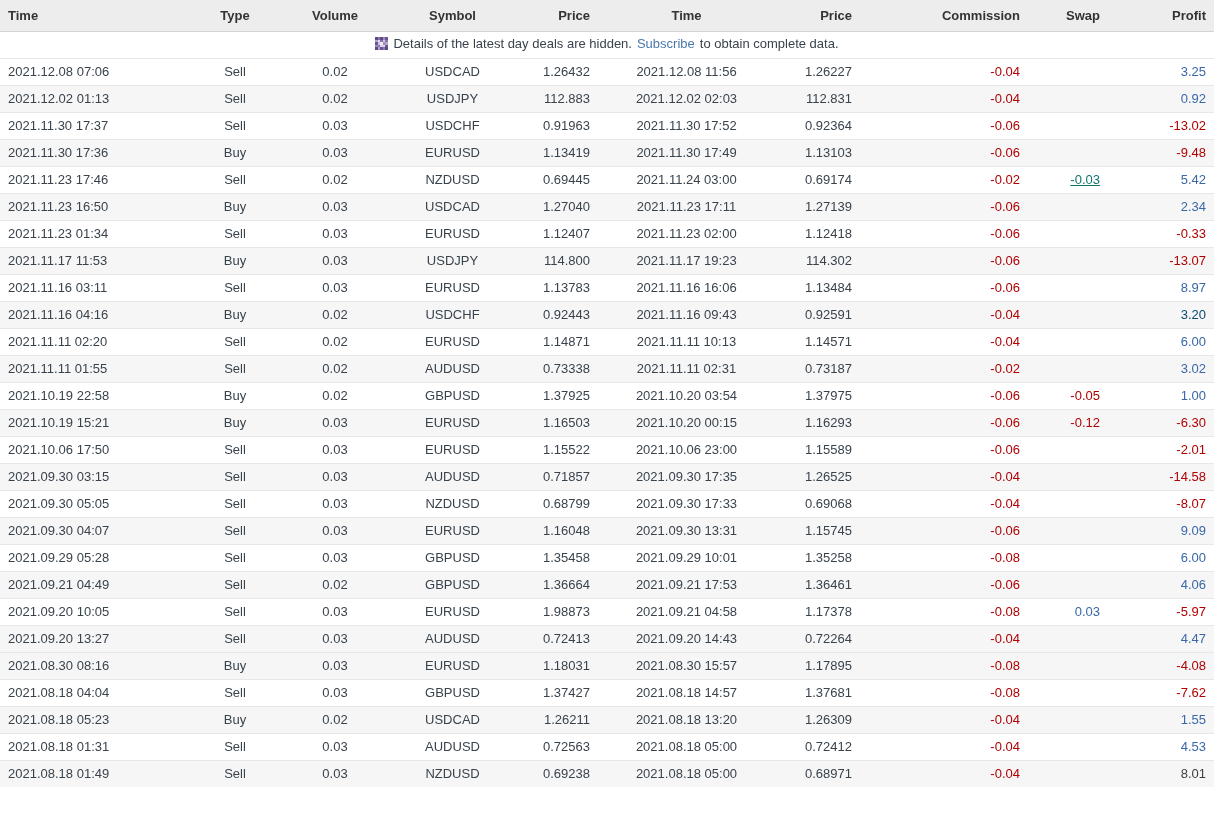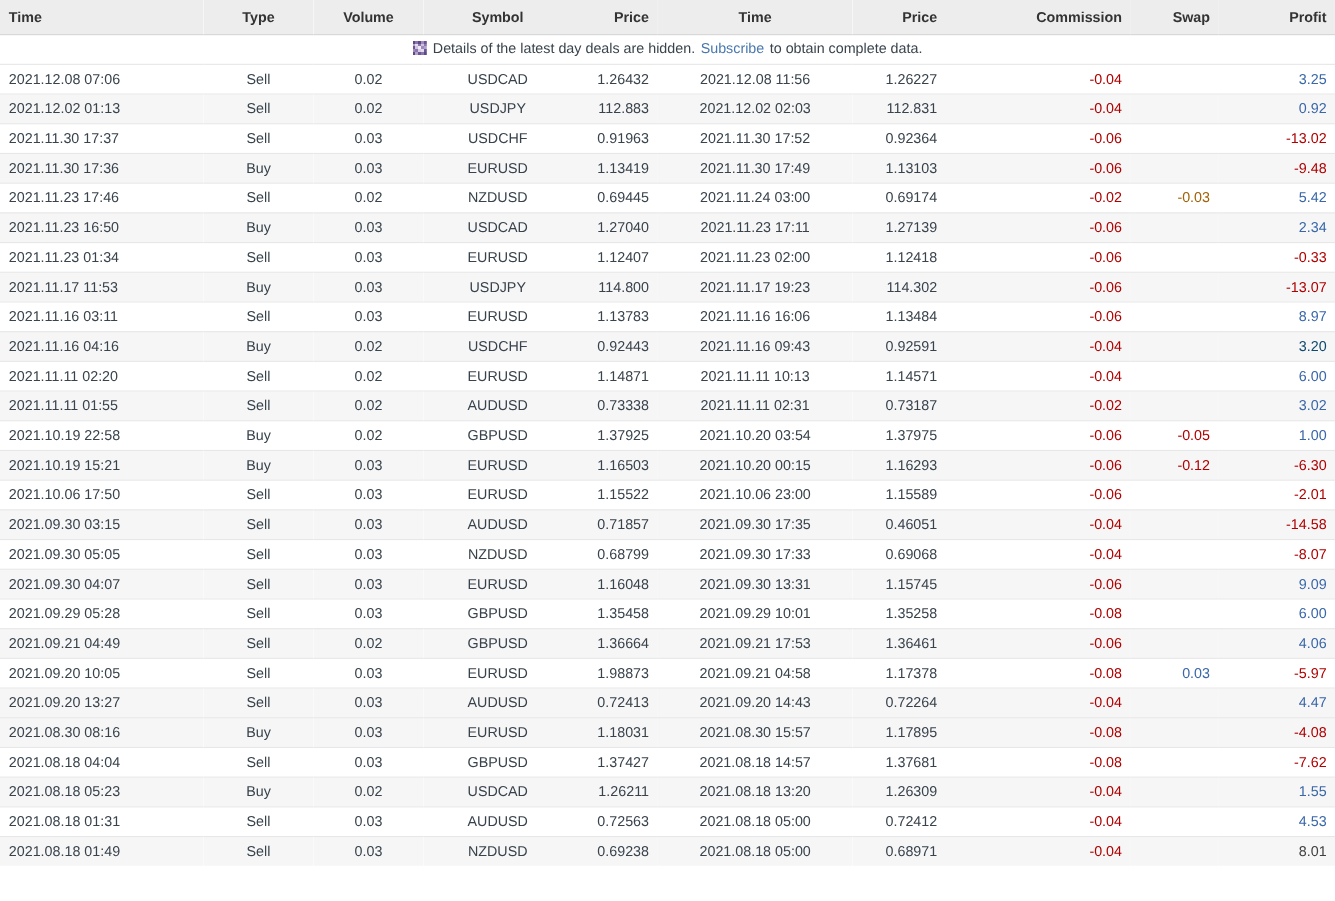--- a/index.html
+++ b/index.html
@@ -159,21 +159,21 @@
       </tr>
       <tr>
         <td class="c1 al-left">2021.11.23 17:46</td>
         <td class="c2 al-center">Sell</td>
         <td class="c3 al-center">0.02</td>
         <td class="c4 al-center">NZDUSD</td>
         <td class="c5 al-right">0.69445</td>
         <td class="c6 al-center">2021.11.24 03:00</td>
         <td class="c7 al-right">0.69174</td>
         <td class="c8 al-right" style="color: rgb(176, 0, 0);">-0.02</td>
-        <td class="c9 al-right" style="color: #a16207;">-0.03</td>
+        <td class="c9 al-right" style="color: #0f766e; text-decoration: underline;">-0.03</td>
         <td class="c10 al-right" style="color: rgb(58, 103, 168);">5.42</td>
       </tr>
       <tr class="alt">
         <td class="c1 al-left">2021.11.23 16:50</td>
         <td class="c2 al-center">Buy</td>
         <td class="c3 al-center">0.03</td>
         <td class="c4 al-center">USDCAD</td>
         <td class="c5 al-right">1.27040</td>
         <td class="c6 al-center">2021.11.23 17:11</td>
         <td class="c7 al-right">1.27139</td>
@@ -289,21 +289,21 @@
         <td class="c9 al-right"></td>
         <td class="c10 al-right" style="color: rgb(176, 0, 0);">-2.01</td>
       </tr>
       <tr class="alt">
         <td class="c1 al-left">2021.09.30 03:15</td>
         <td class="c2 al-center">Sell</td>
         <td class="c3 al-center">0.03</td>
         <td class="c4 al-center">AUDUSD</td>
         <td class="c5 al-right">0.71857</td>
         <td class="c6 al-center">2021.09.30 17:35</td>
-        <td class="c7 al-right">0.46051</td>
+        <td class="c7 al-right">1.26525</td>
         <td class="c8 al-right" style="color: rgb(176, 0, 0);">-0.04</td>
         <td class="c9 al-right"></td>
         <td class="c10 al-right" style="color: rgb(176, 0, 0);">-14.58</td>
       </tr>
       <tr>
         <td class="c1 al-left">2021.09.30 05:05</td>
         <td class="c2 al-center">Sell</td>
         <td class="c3 al-center">0.03</td>
         <td class="c4 al-center">NZDUSD</td>
         <td class="c5 al-right">0.68799</td>

